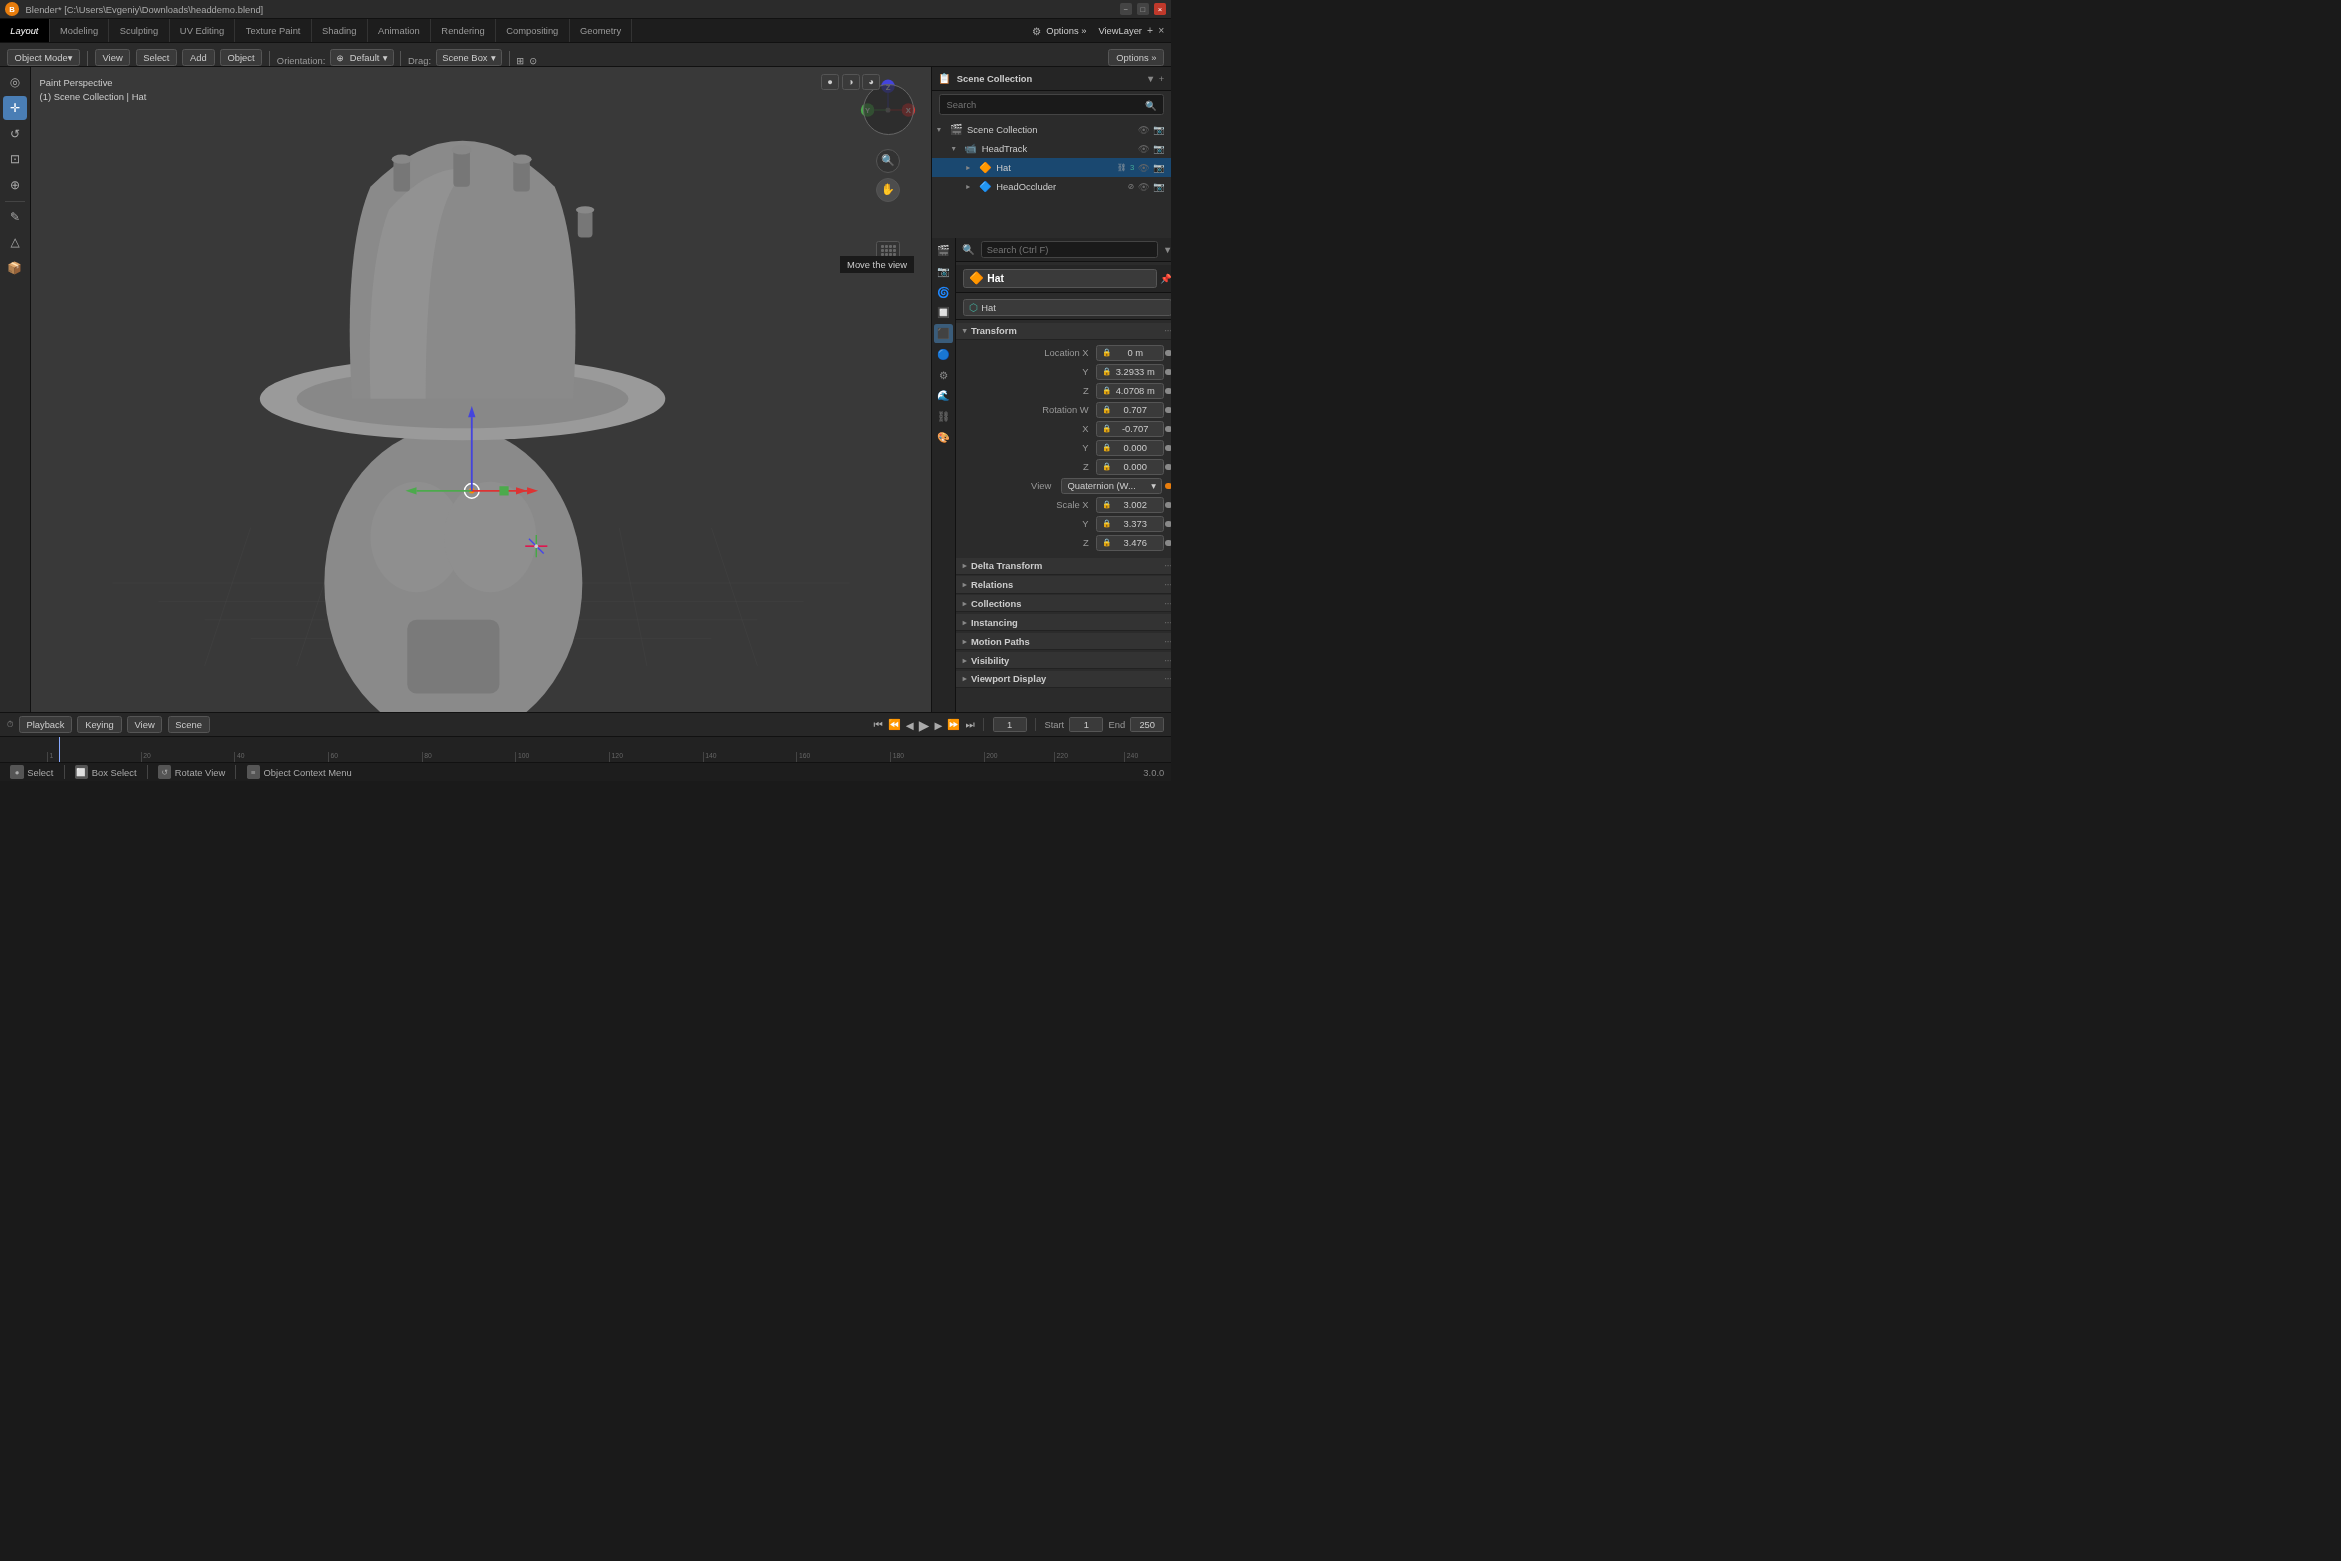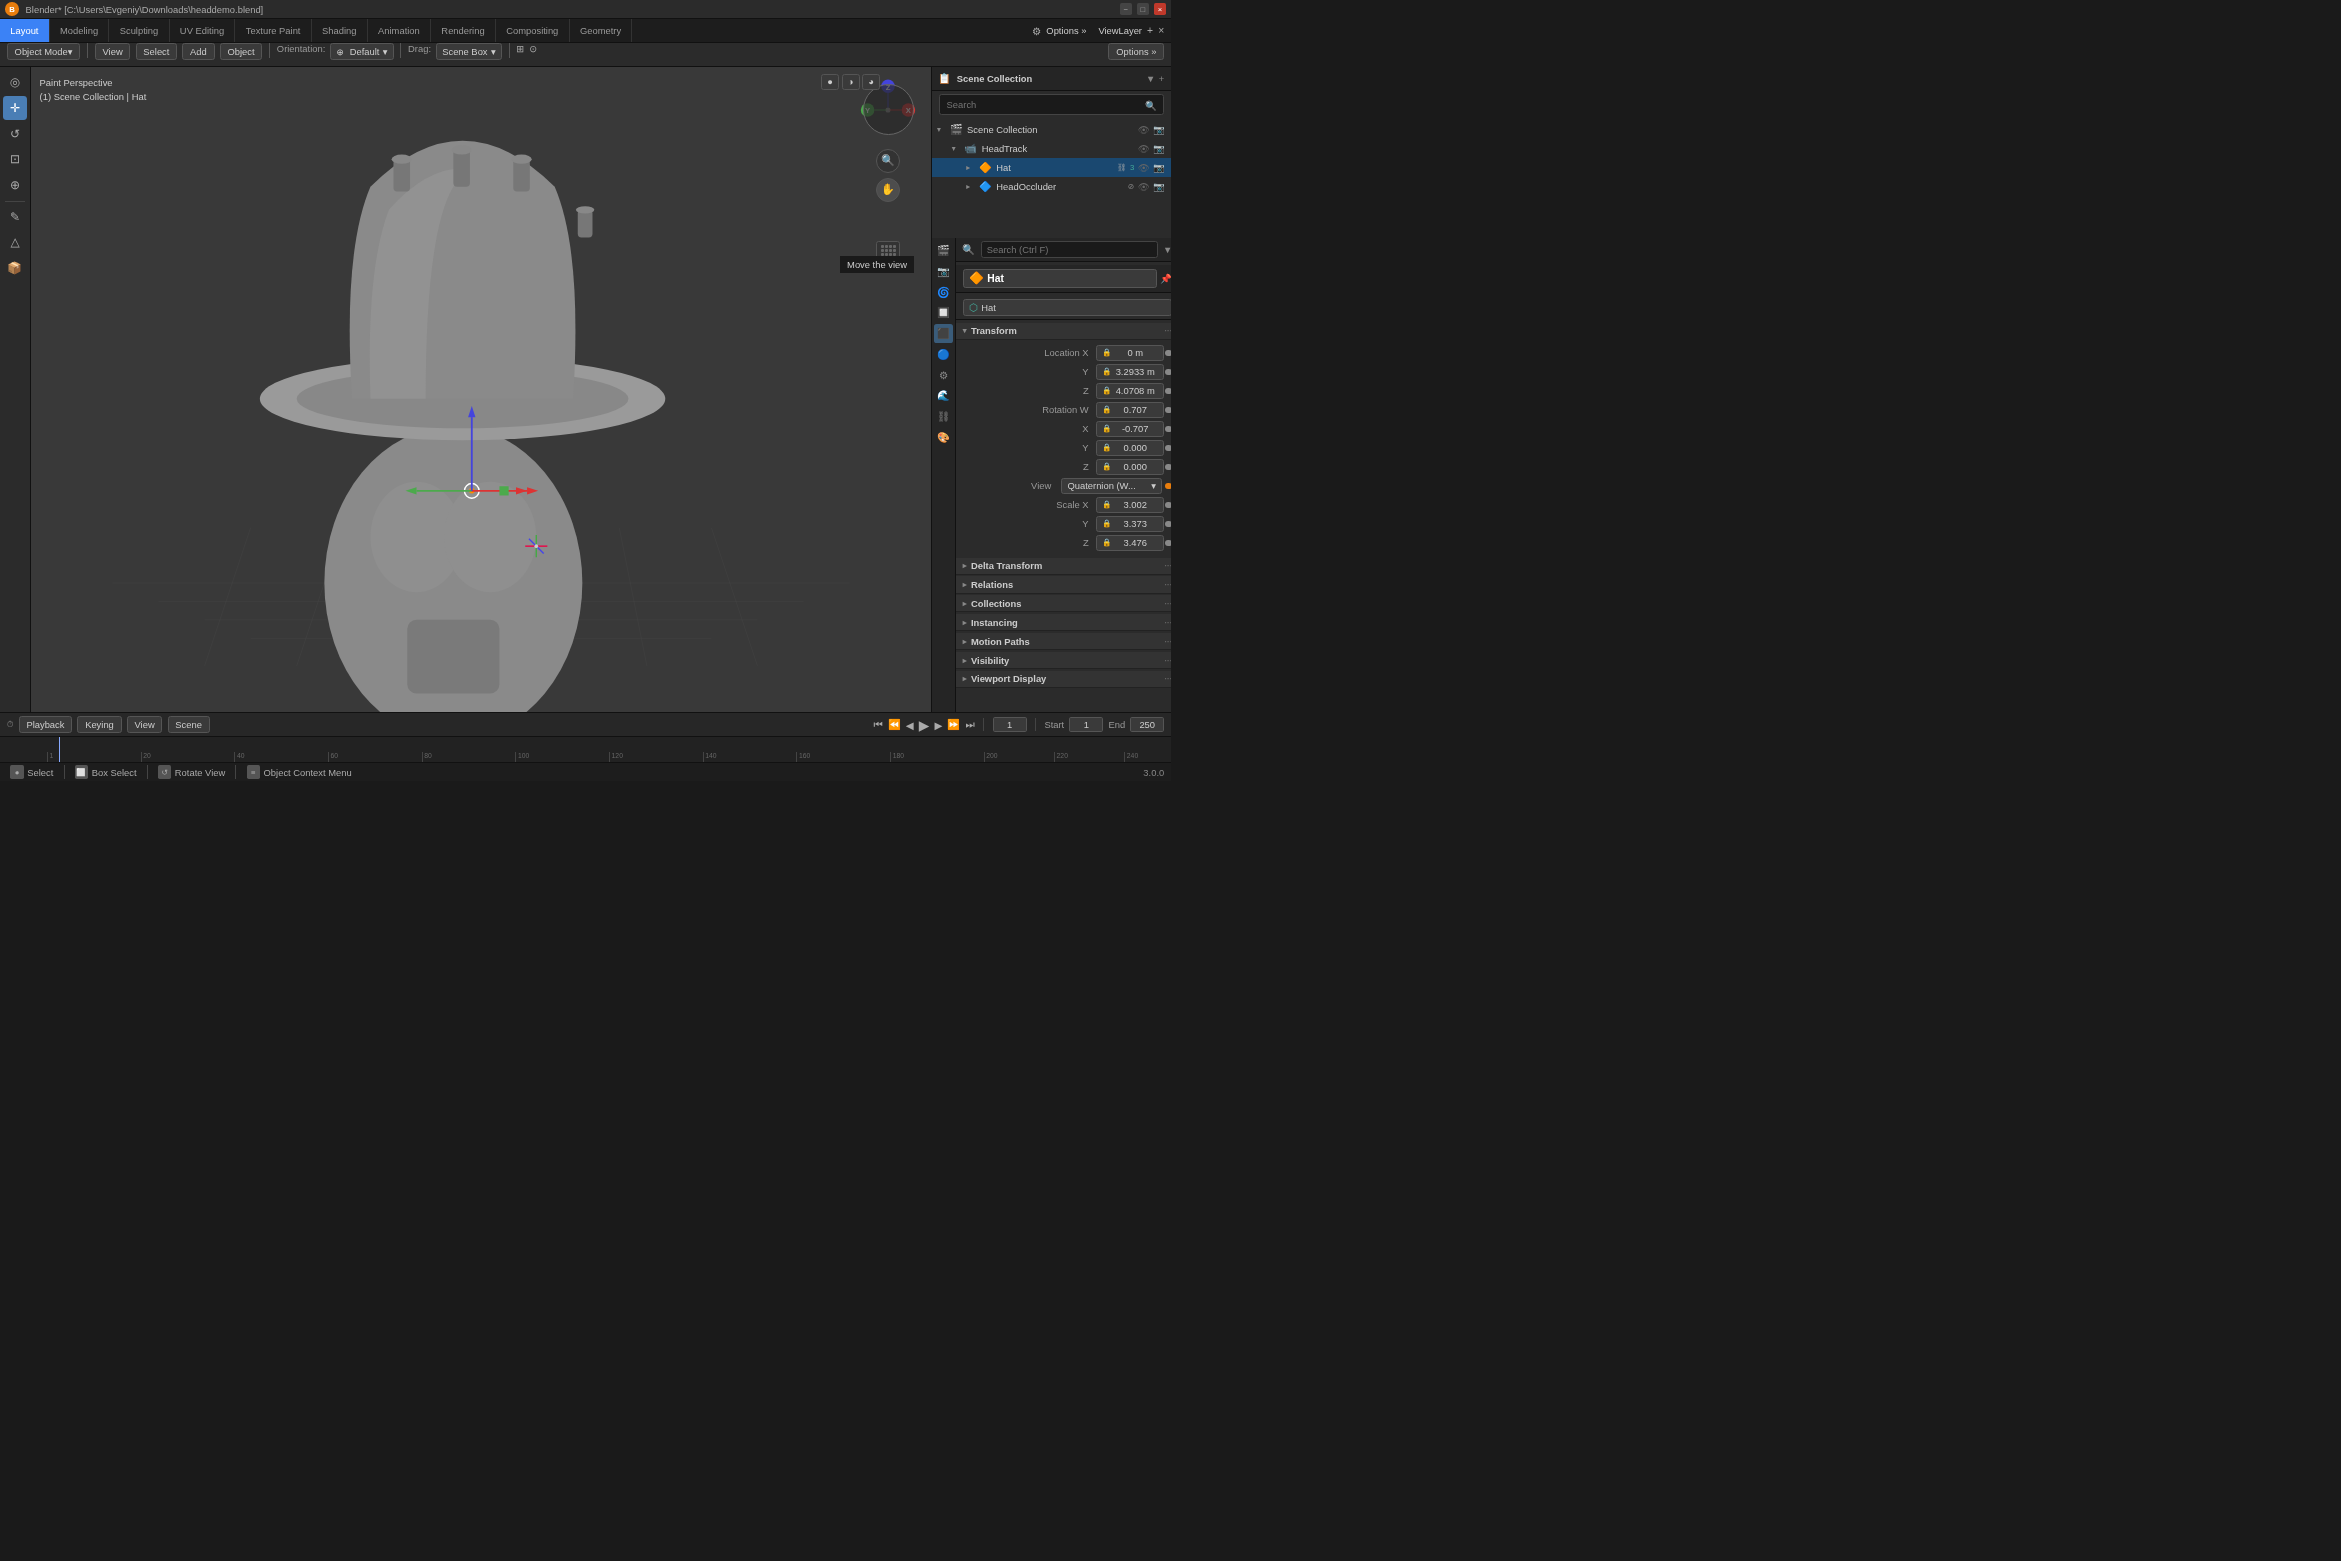--- a/index.html
+++ b/index.html
@@ -61,42 +61,43 @@
     }
     .workspace-tab {
       padding: 0 10.3px;
       display: flex; align-items: center;
       color: #999;
       cursor: pointer;
       font-size: 9.4px;
       border-right: 0.9px solid #333;
     }
     .workspace-tab.active {
-      background: #3b82f6;
+      background: #000000;
       color: #fff;
+      font-style: italic;
     }
     .workspace-tab-icons {
       margin-left: auto;
       display: flex;
       align-items: center;
       padding: 0 6.8px;
       gap: 5.1px;
     }
     .icon-btn {
       color: #aaa;
       cursor: pointer;
       font-size: 10.3px;
     }
 
     
     .operator-bar {
       background: #2b2b2b;
       height: 24px;
       display: flex;
-      align-items: flex-start;
+      align-items: flex-end;
       padding: 0 6.8px;
       gap: 5.1px;
       border-bottom: 0.9px solid #111;
       flex-shrink: 0;
     }
     .op-btn {
       background: #3a3a3a;
       border: 0.9px solid #555;
       color: #ccc;
       padding: 1.7px 6.8px;

